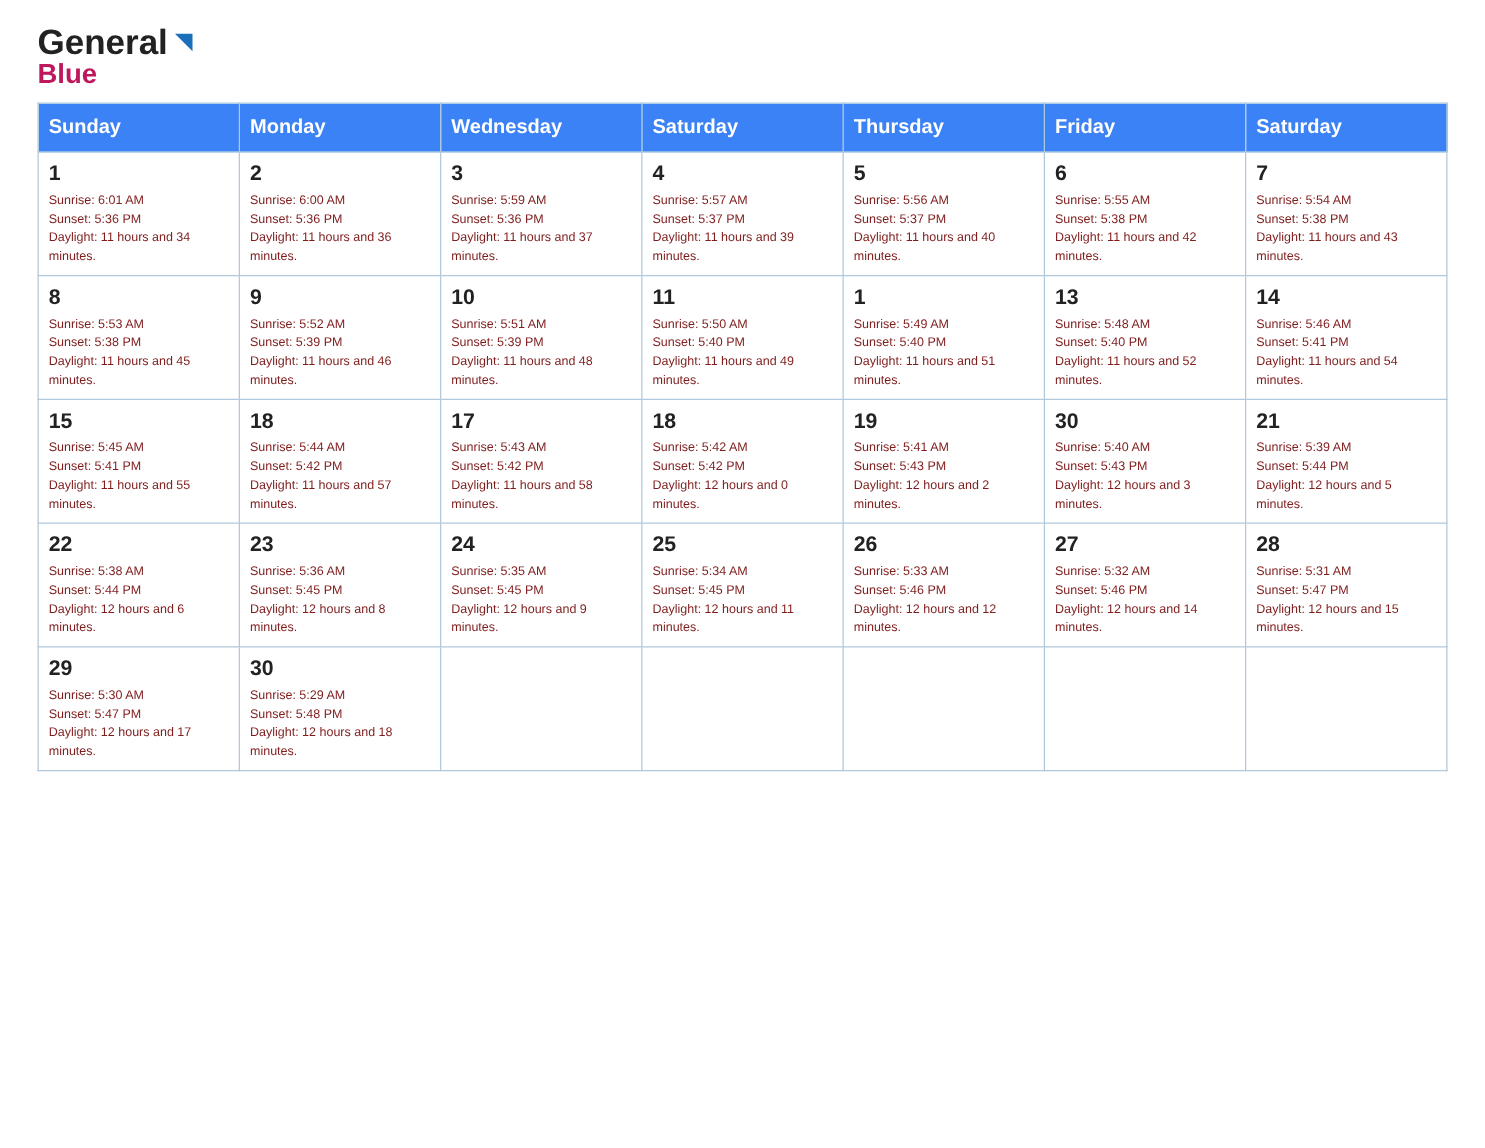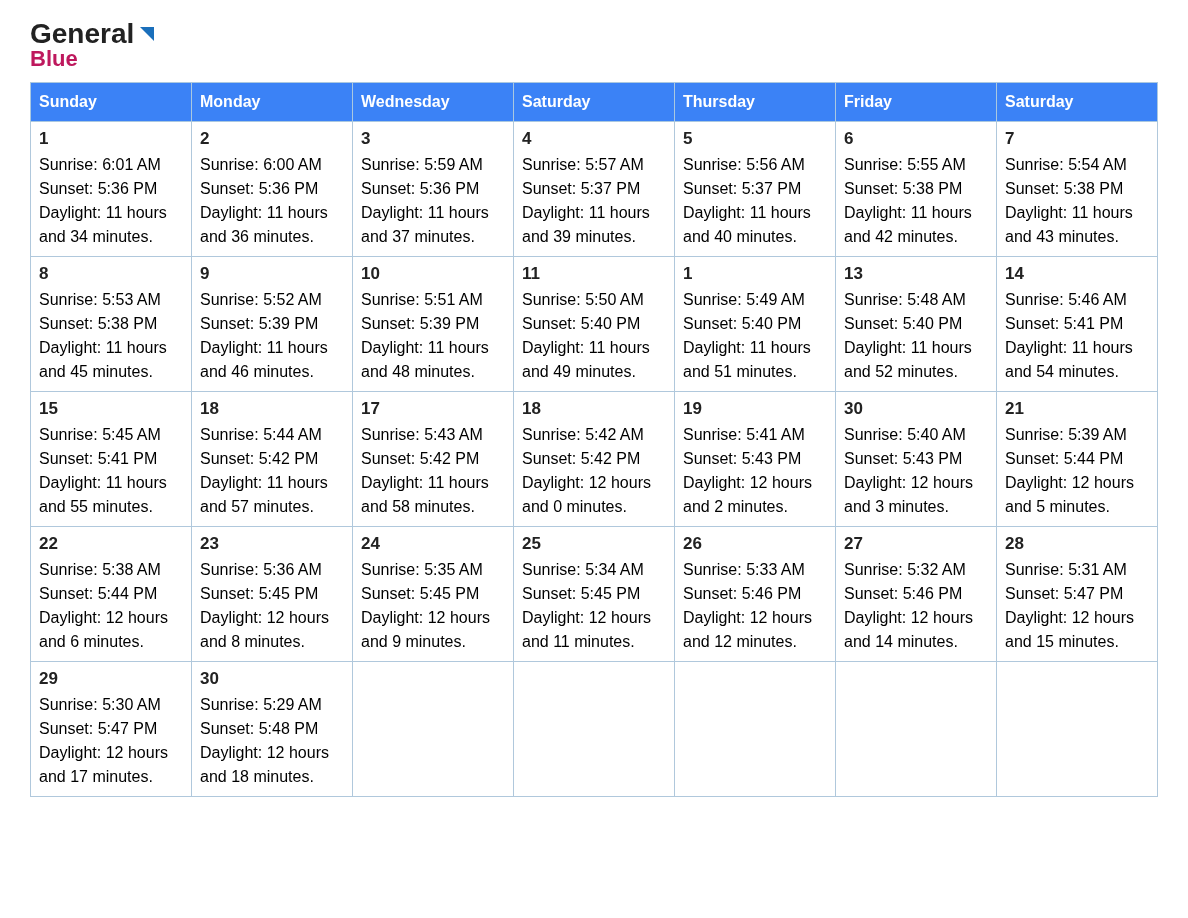--- a/index.html
+++ b/index.html
@@ -70,22 +70,22 @@
       min-height: 100px;
     }
     .day-number {
       font-size: 17px;
       font-weight: bold;
       color: #222;
       display: block;
       margin-bottom: 4px;
     }
     .day-info {
-      font-size: 16px;
-      color: #000000;
+      font-size: 10px;
+      color: #7f1d1d;
       line-height: 1.5;
     }
     .empty-cell {
       background: #fff;
     }
     tr td {
       background: #fff;
     }
   </style>
 </head>

